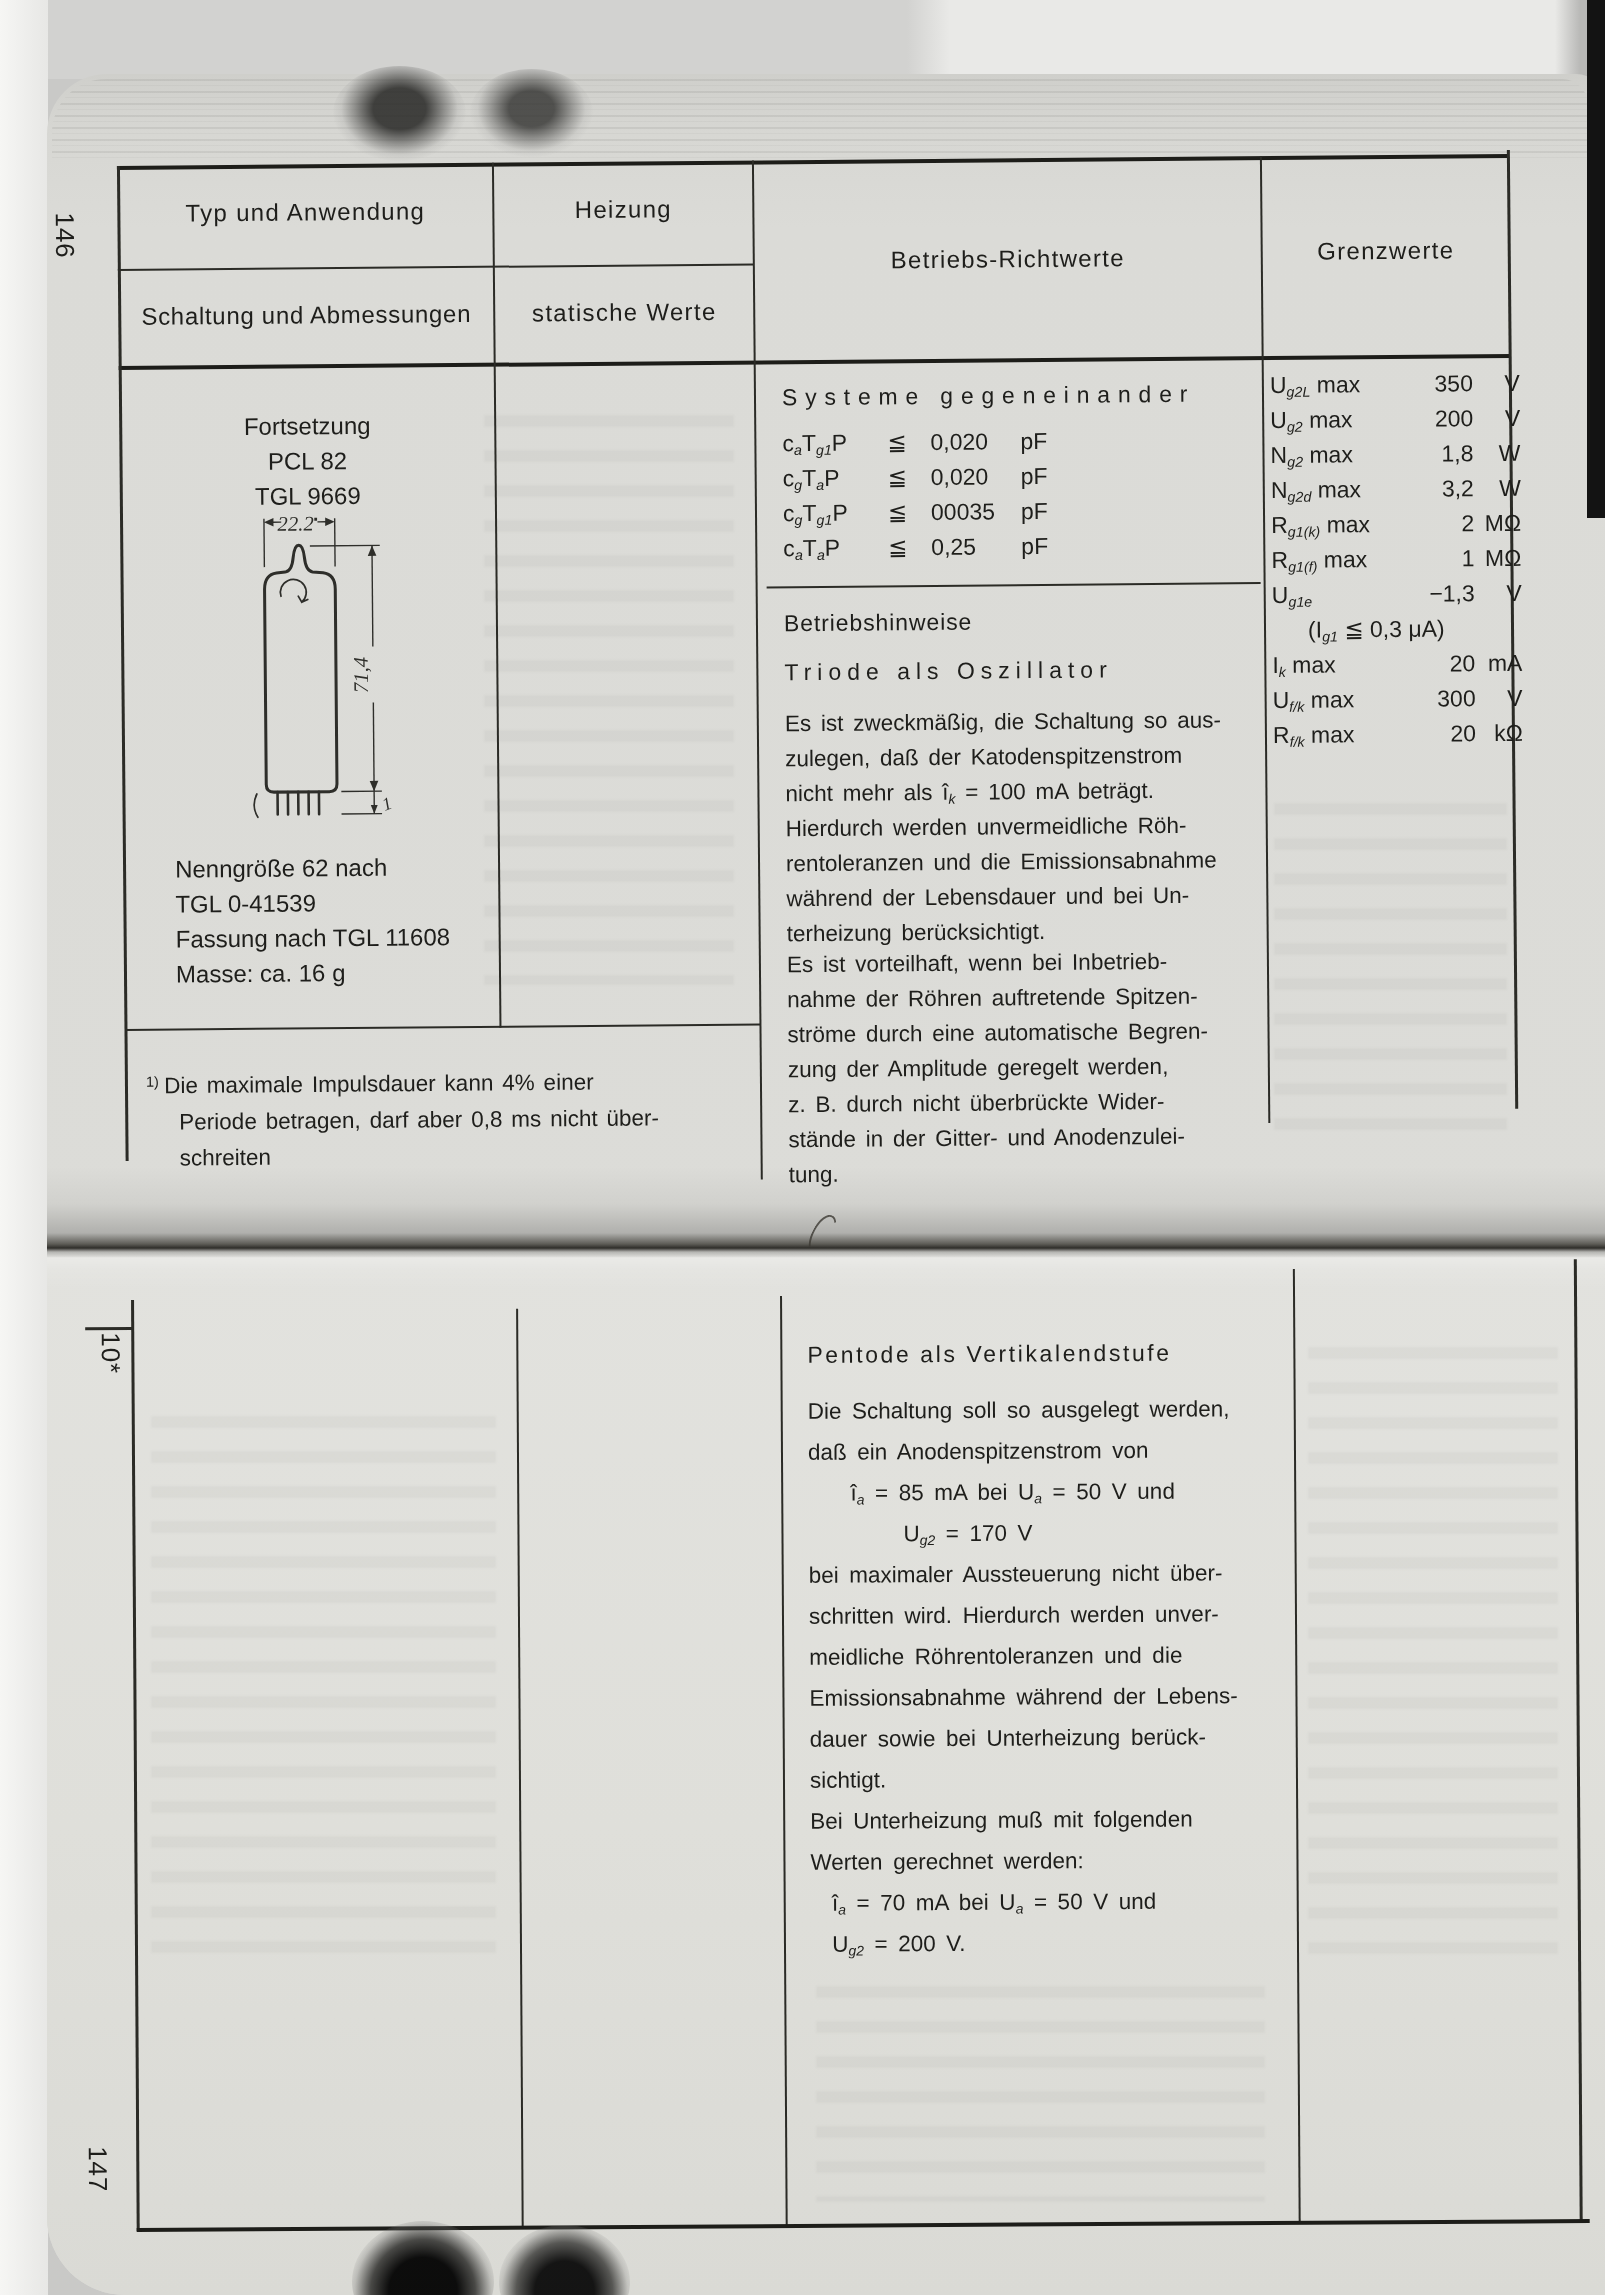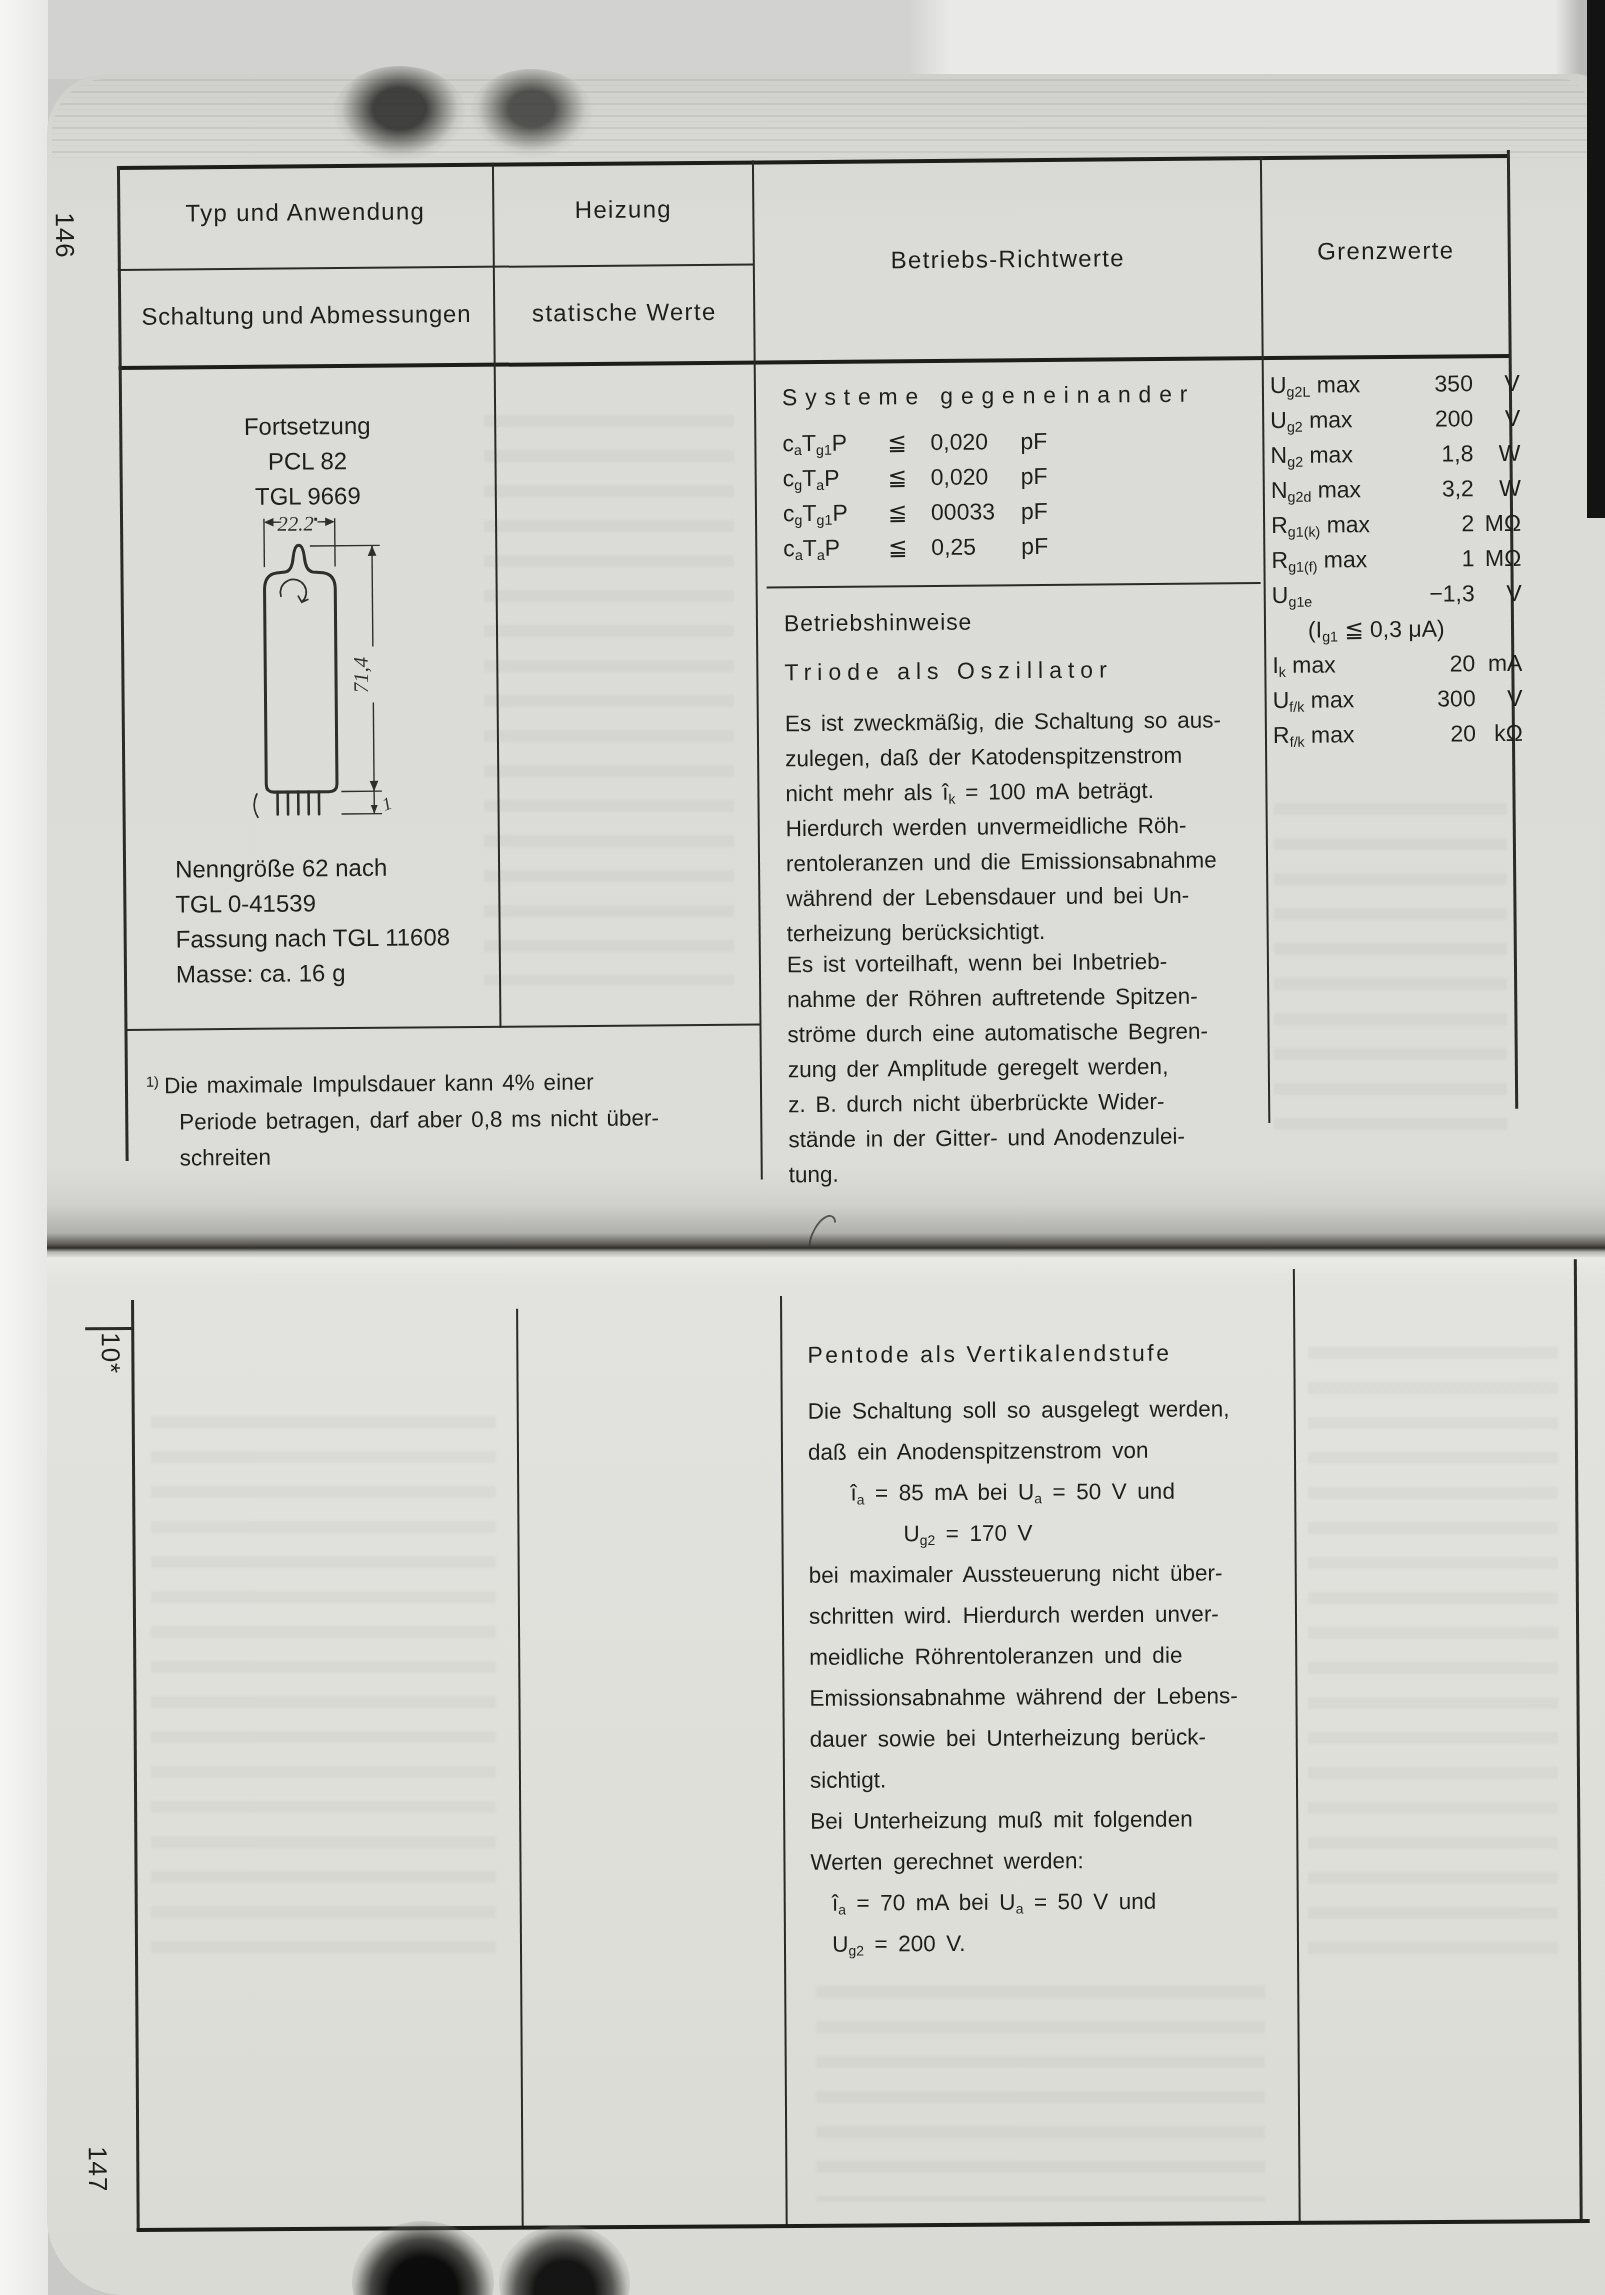--- a/index.html
+++ b/index.html
@@ -42,21 +42,21 @@
 
   
   .ghost{background:repeating-linear-gradient(180deg,rgba(100,100,96,.10) 0 12px,transparent 12px 35px);opacity:.55;filter:blur(0.9px);}
 
   
   .hline,.vline{background:#2b2b26;}
   .thick{background:#1d1d19;}
 
   
   .t{line-height:1.25;letter-spacing:0.3px;white-space:pre;}
-  sub{font-size:.62em;vertical-align:-0.28em;line-height:0;letter-spacing:0;}
+  sub{font-size:.62em;vertical-align:-0.28em;line-height:0;letter-spacing:0;font-style:italic;}
   .center{text-align:center;}
   .tline{white-space:pre;}
 
   #top-content{position:absolute;inset:0;transform:rotate(-0.5deg);transform-origin:121px 173px;}
   #bottom-content{position:absolute;inset:0;transform:rotate(-0.35deg);transform-origin:130px 1295px;}
 
   .hdr{font-size:24px;letter-spacing:1.3px;}
   .col1-block{font-size:24px;line-height:35px;}
   .notes-block{font-size:24px;line-height:35px;}
   .footnote{font-size:22.5px;line-height:36px;word-spacing:2.6px;}
@@ -195,21 +195,21 @@
         </div>
         <div class="cap-row">
           <span class="sym"><span>c</span><sub>g</sub><span>T</span><sub>a</sub><span>P</span></span>
           <span class="rel">≦</span>
           <span class="val">0,020</span>
           <span class="unit">pF</span>
         </div>
         <div class="cap-row">
           <span class="sym"><span>c</span><sub>g</sub><span>T</span><sub>g1</sub><span>P</span></span>
           <span class="rel">≦</span>
-          <span class="val">00033</span>
+          <span class="val">00035</span>
           <span class="unit">pF</span>
         </div>
         <div class="cap-row">
           <span class="sym"><span>c</span><sub>a</sub><span>T</span><sub>a</sub><span>P</span></span>
           <span class="rel">≦</span>
           <span class="val">0,25</span>
           <span class="unit">pF</span>
         </div>
       </div>
     <div class="abs hline" style="left:763px;top:592px;width:494px;height:1.7px;"></div>

